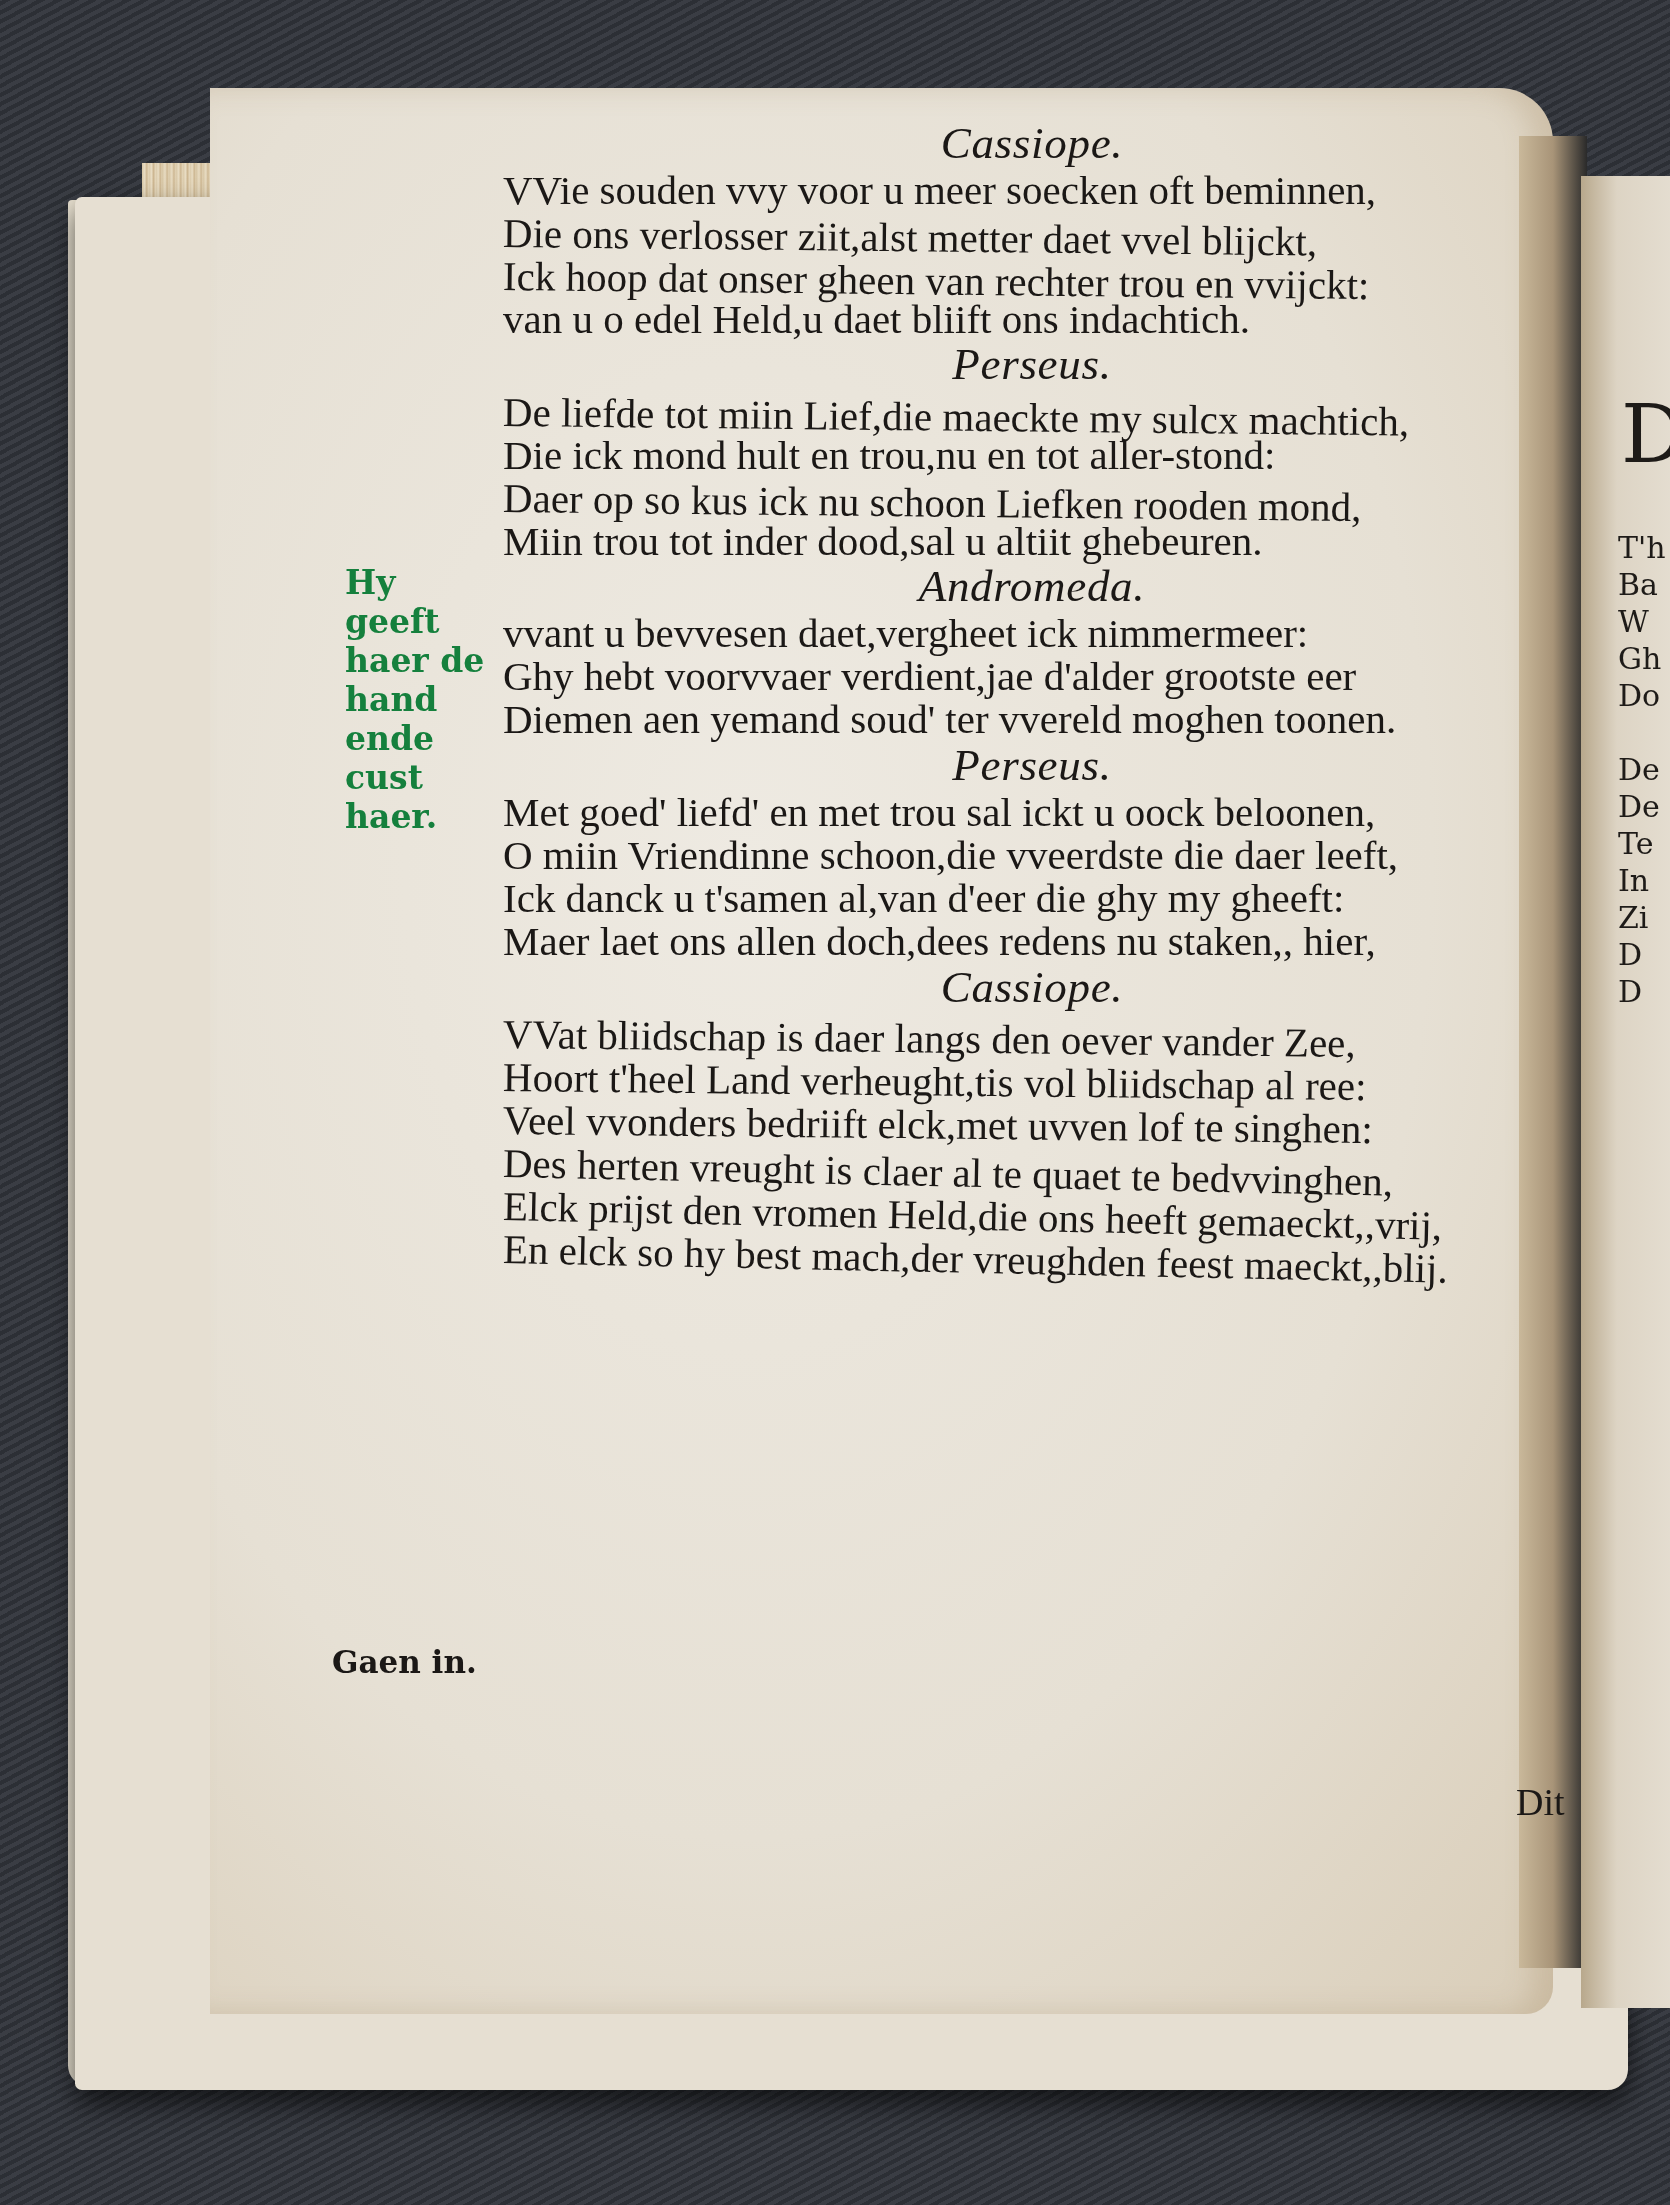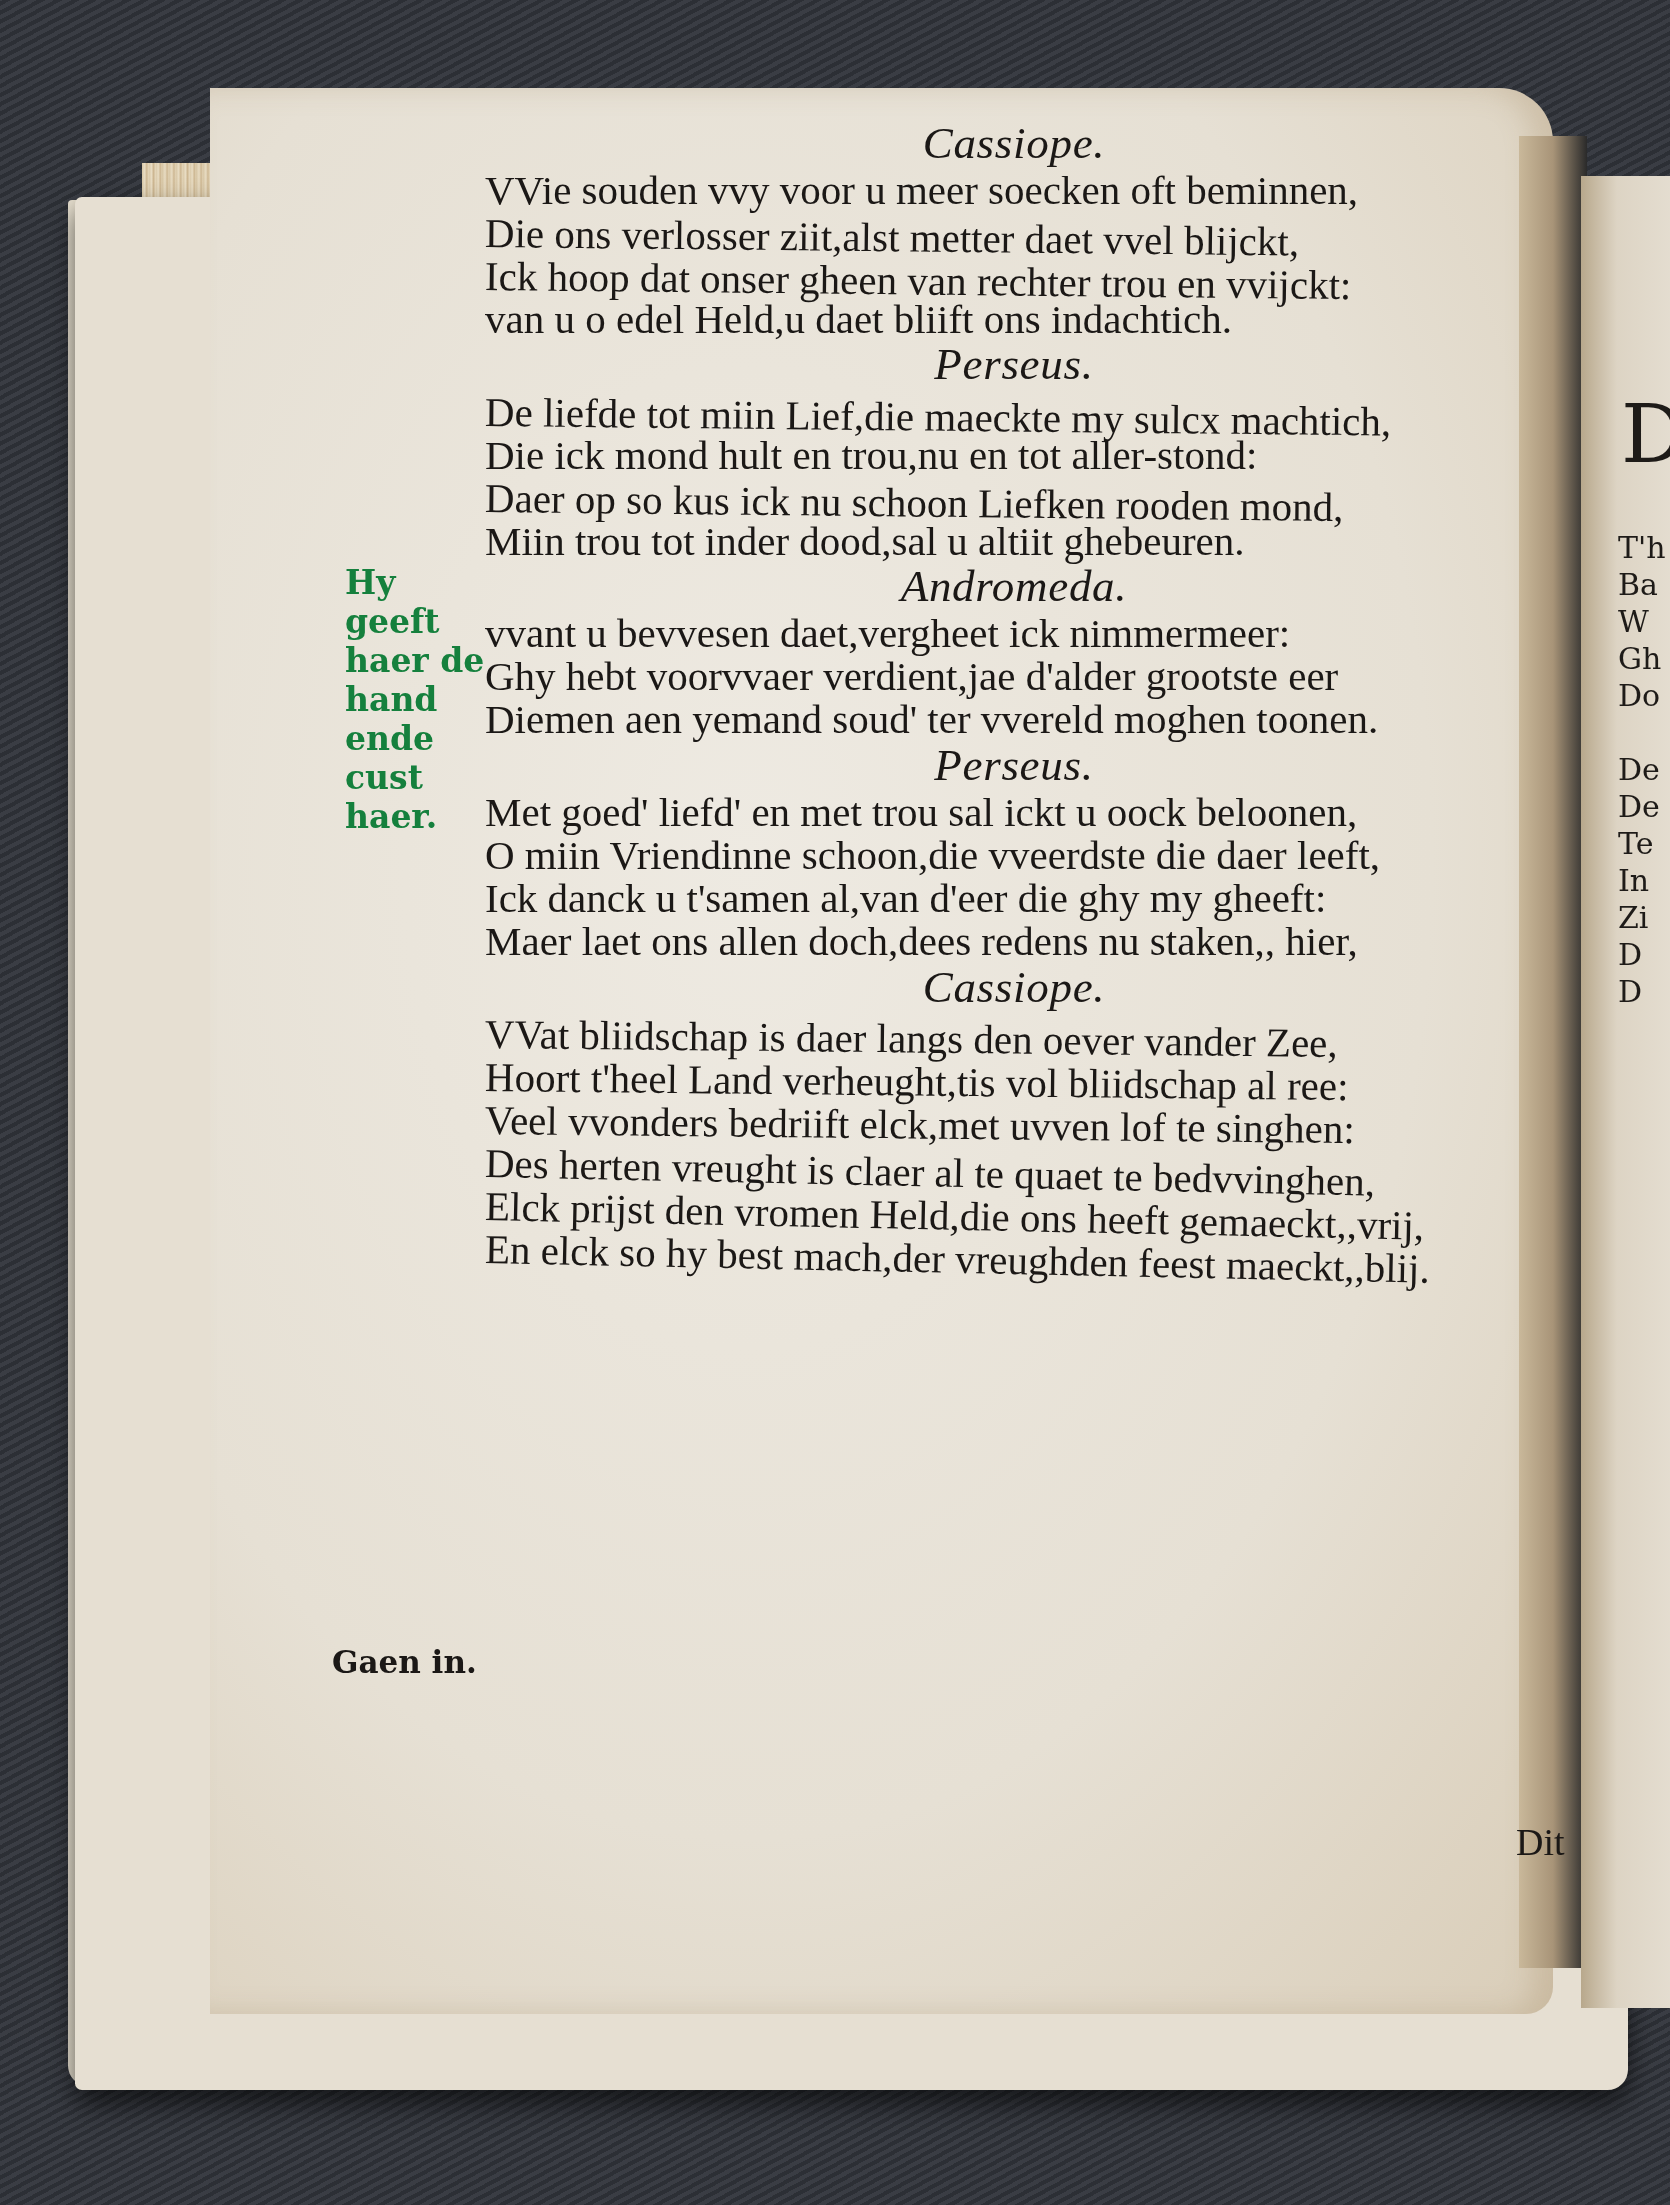--- a/index.html
+++ b/index.html
@@ -43,36 +43,36 @@
   }
   .big-initial {
     position: absolute; left: 1621px; top: 387px; font-size: 81px; color: #1e1b18;
     font-family: "DejaVu Serif", serif;
   }
   .speaker {
     font-style: italic; font-size: 45px; color: #1b1816; text-align: center;
     margin: 2.7px 0 4.1px 0; letter-spacing: 0.7px;
   }
   .text-block {
-    position: absolute; left: 485px; top: 119px; width: 1058px;
+    position: absolute; left: 503px; top: 119px; width: 1058px;
     color: #1b1816; font-size: 41px; line-height: 43px;
   }
   .verse { white-space: nowrap; }
   .stanza { margin-bottom: 2.7px; }
   .margin-note {
     position: absolute; left: 345px; top: 563px; width: 156px;
     font-family: "DejaVu Serif", serif; font-weight: bold; font-size: 33px; line-height: 39px;
     color: #15803d;
   }
   .margin-note-2 {
     position: absolute; left: 332px; top: 1644px;
     font-family: "DejaVu Serif", serif; font-weight: bold; font-size: 31px; color: #1b1816;
   }
   .catchword {
-    position: absolute; left: 1516px; top: 1820px; font-size: 38px; color: #1b1816;
+    position: absolute; left: 1516px; top: 1780px; font-size: 38px; color: #1b1816;
   }
   .tilt-1 { transform: rotate(0.6deg); transform-origin: left; }
   .tilt-2 { transform: rotate(1.2deg); transform-origin: left; }
 </style>
 </head>
 <body>
 
 <div class="cover-edge"></div>
 <div class="page-stack"></div>
 <div class="book-block"></div>

